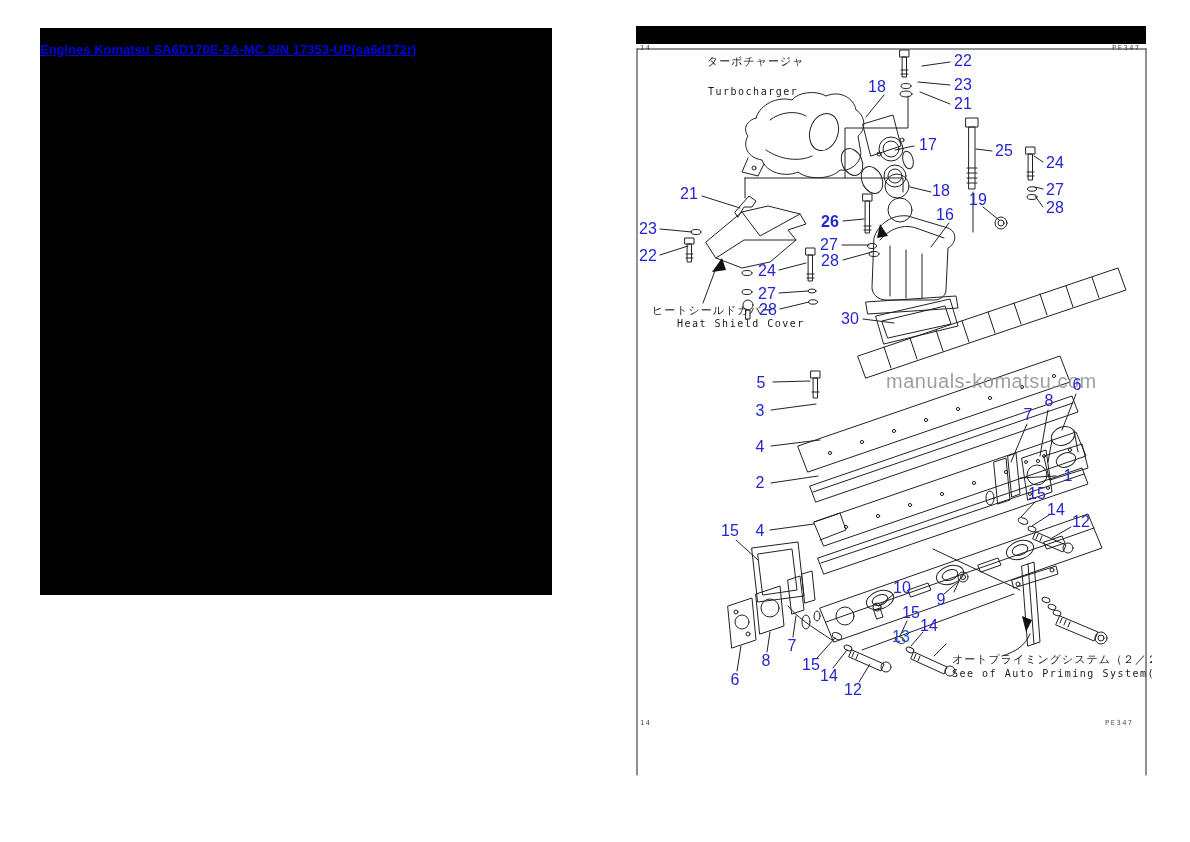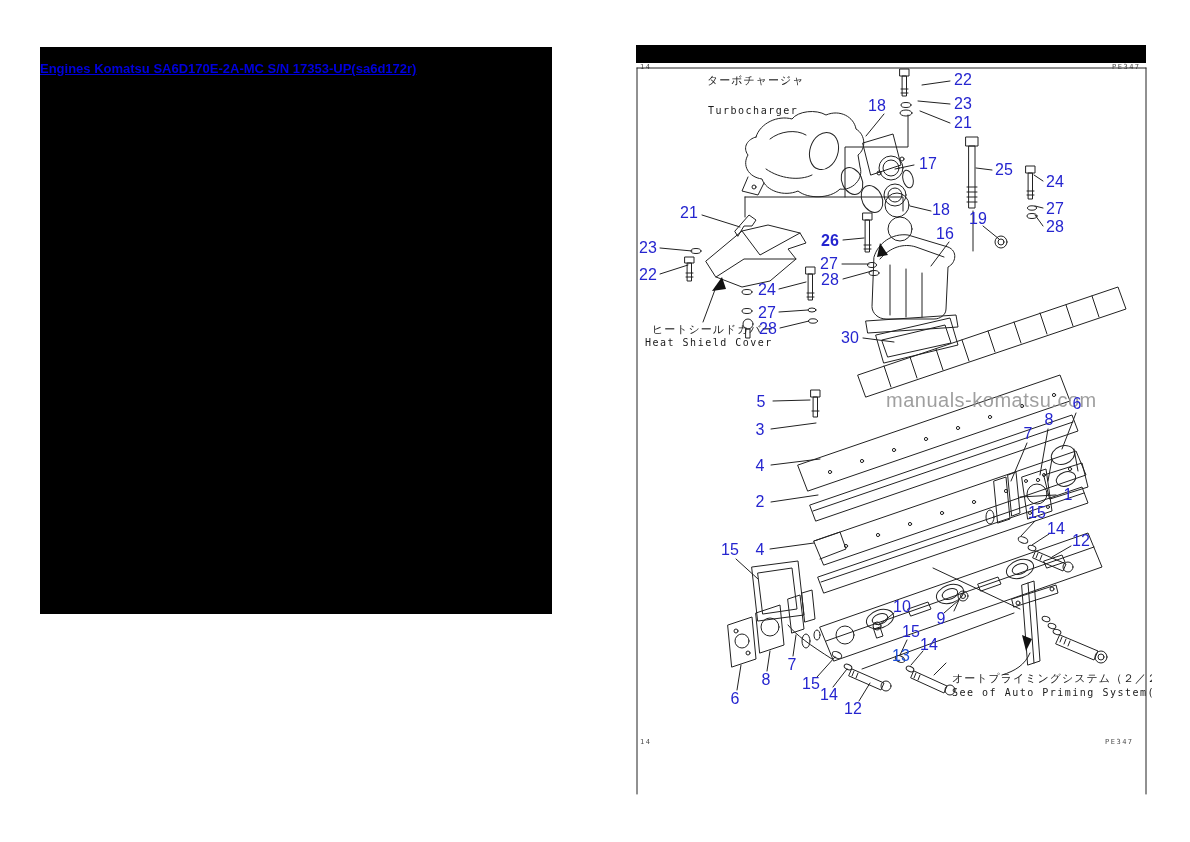--- a/index.html
+++ b/index.html
@@ -1,18 +1,18 @@
 <!DOCTYPE html>
 <html><head>
 <meta charset="utf-8">
 <style>
   html,body{margin:0;padding:0;background:#fff;}
   #stage{position:relative;width:1190px;height:842px;background:#fff;overflow:hidden;
          font-family:"Liberation Sans",sans-serif;}
-  .abs{position:absolute;margin-top:19px;}
+  .abs{position:absolute;}
   #thumb{left:40px;top:28px;width:512px;height:567px;background:#000;}
   #top-link{left:40px;top:42px;font-size:13px;font-weight:bold;text-decoration:underline;
             white-space:nowrap;z-index:5;font-family:"Liberation Sans",sans-serif;}
   #plate-clip{left:0;top:0;width:1152px;height:842px;overflow:hidden;}
   #plate-bar{position:absolute;left:636px;top:26px;width:510px;height:18px;background:#000;}
   .corner{position:absolute;font-family:"DejaVu Sans Mono",monospace;font-size:7px;color:#4a4a4a;
           letter-spacing:1.5px;white-space:nowrap;}
   .techlabel{position:absolute;font-family:"DejaVu Sans Mono",monospace;color:#1a1a1a;white-space:nowrap;}
   .jp{font-size:11px;letter-spacing:1px;}
   .en{font-size:10px;letter-spacing:1.5px;}
@@ -248,21 +248,21 @@
         <polygon points="712,272 722,258 726,270"></polygon>
         <polygon points="880,224 888,236 877,238"></polygon>
         <polygon points="1026,632 1022,616 1032,620"></polygon>
       </g>
     </svg>
 
     <div class="techlabel jp" style="left:707px;top:54px;">ターボチャージャ</div>
     <div class="techlabel en" style="left:708px;top:86px;">Turbocharger</div>
 
     <div class="techlabel jp" style="left:652px;top:303px;">ヒートシールドカバー</div>
-    <div class="techlabel en" style="left:645px;top:318px;">Heat Shield Cover</div>
+    <div class="techlabel en" style="left:677px;top:318px;">Heat Shield Cover</div>
 
     <div class="techlabel jp" style="left:952px;top:652px;">オートプライミングシステム（２／２）参照</div>
     <div class="techlabel en" style="left:952px;top:668px;">See of Auto Priming System(2/2)</div>
 
     <div id="watermark">manuals-komatsu.com</div>
 
     <div id="callouts">
         <div class="callout" style="left: 963px; top: 61px; color: rgb(37, 37, 207);">22</div>
         <div class="callout" style="left: 963px; top: 85px; color: rgb(37, 37, 207);">23</div>
         <div class="callout" style="left: 963px; top: 104px; color: rgb(37, 37, 207);">21</div>

